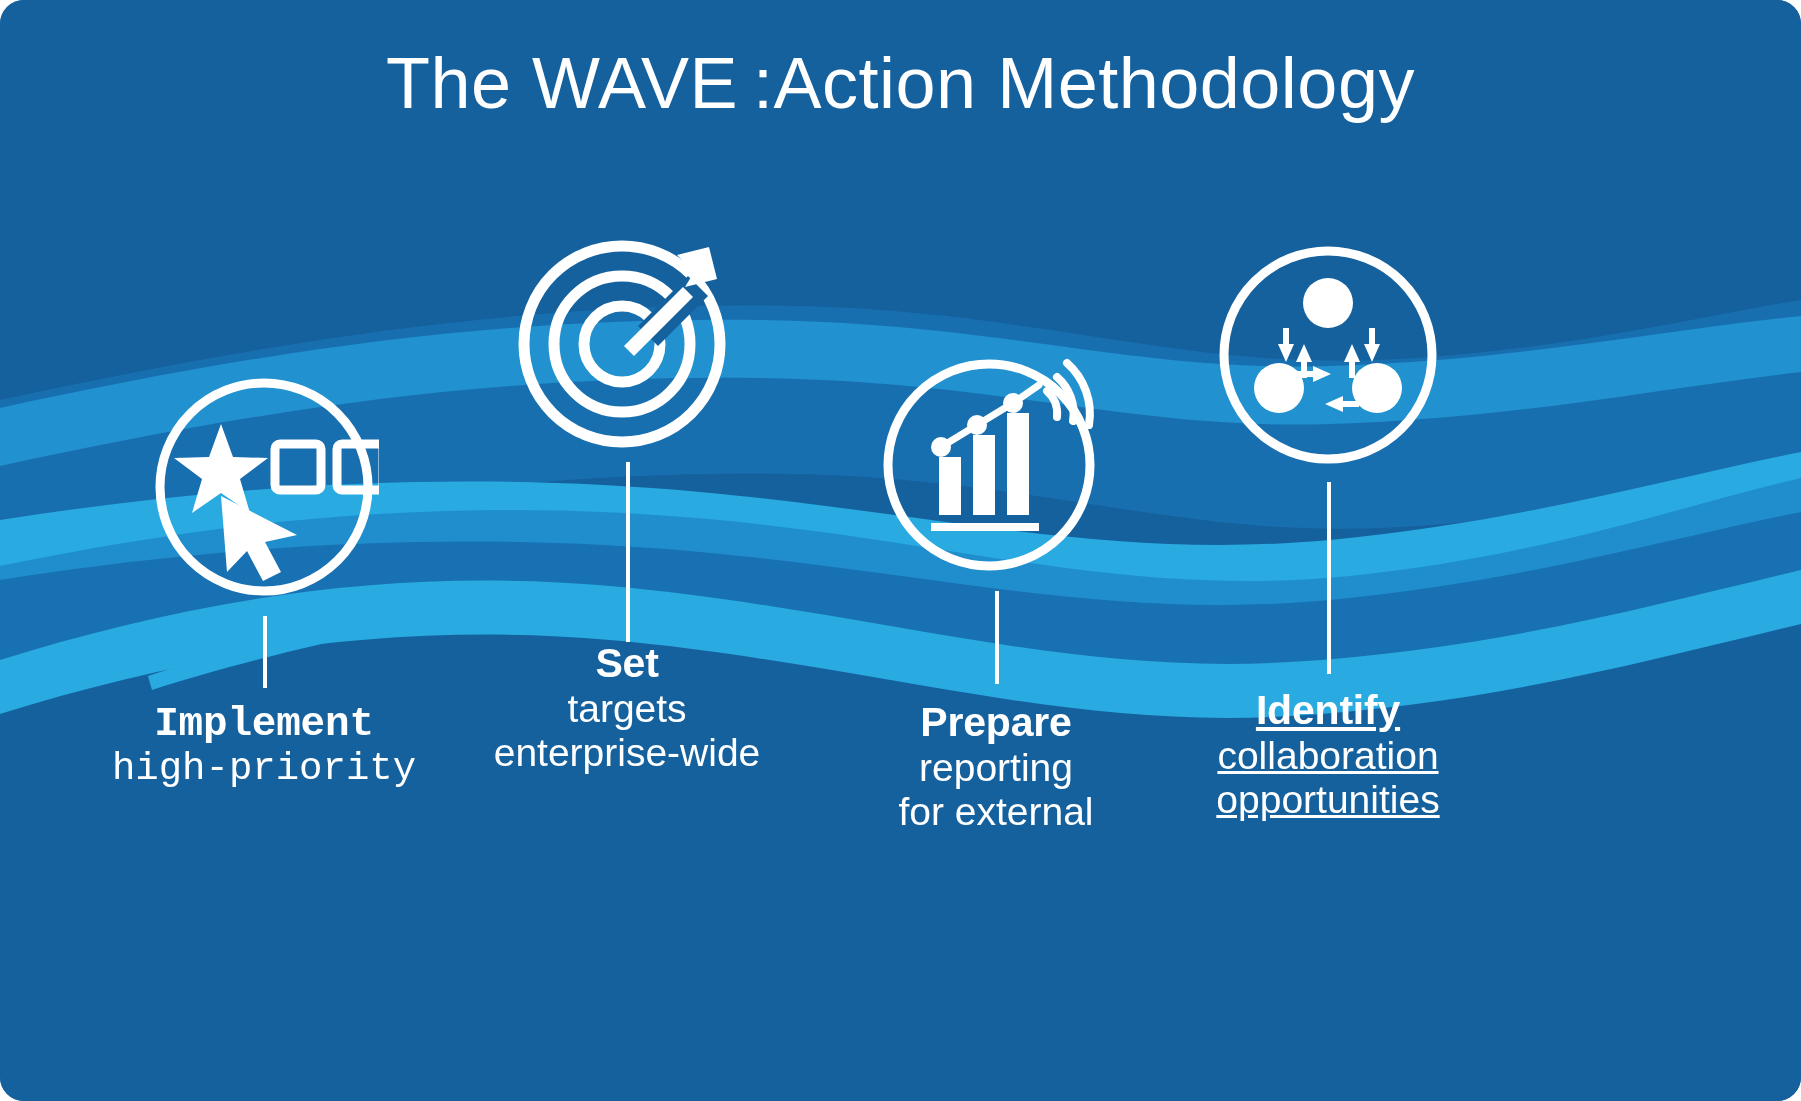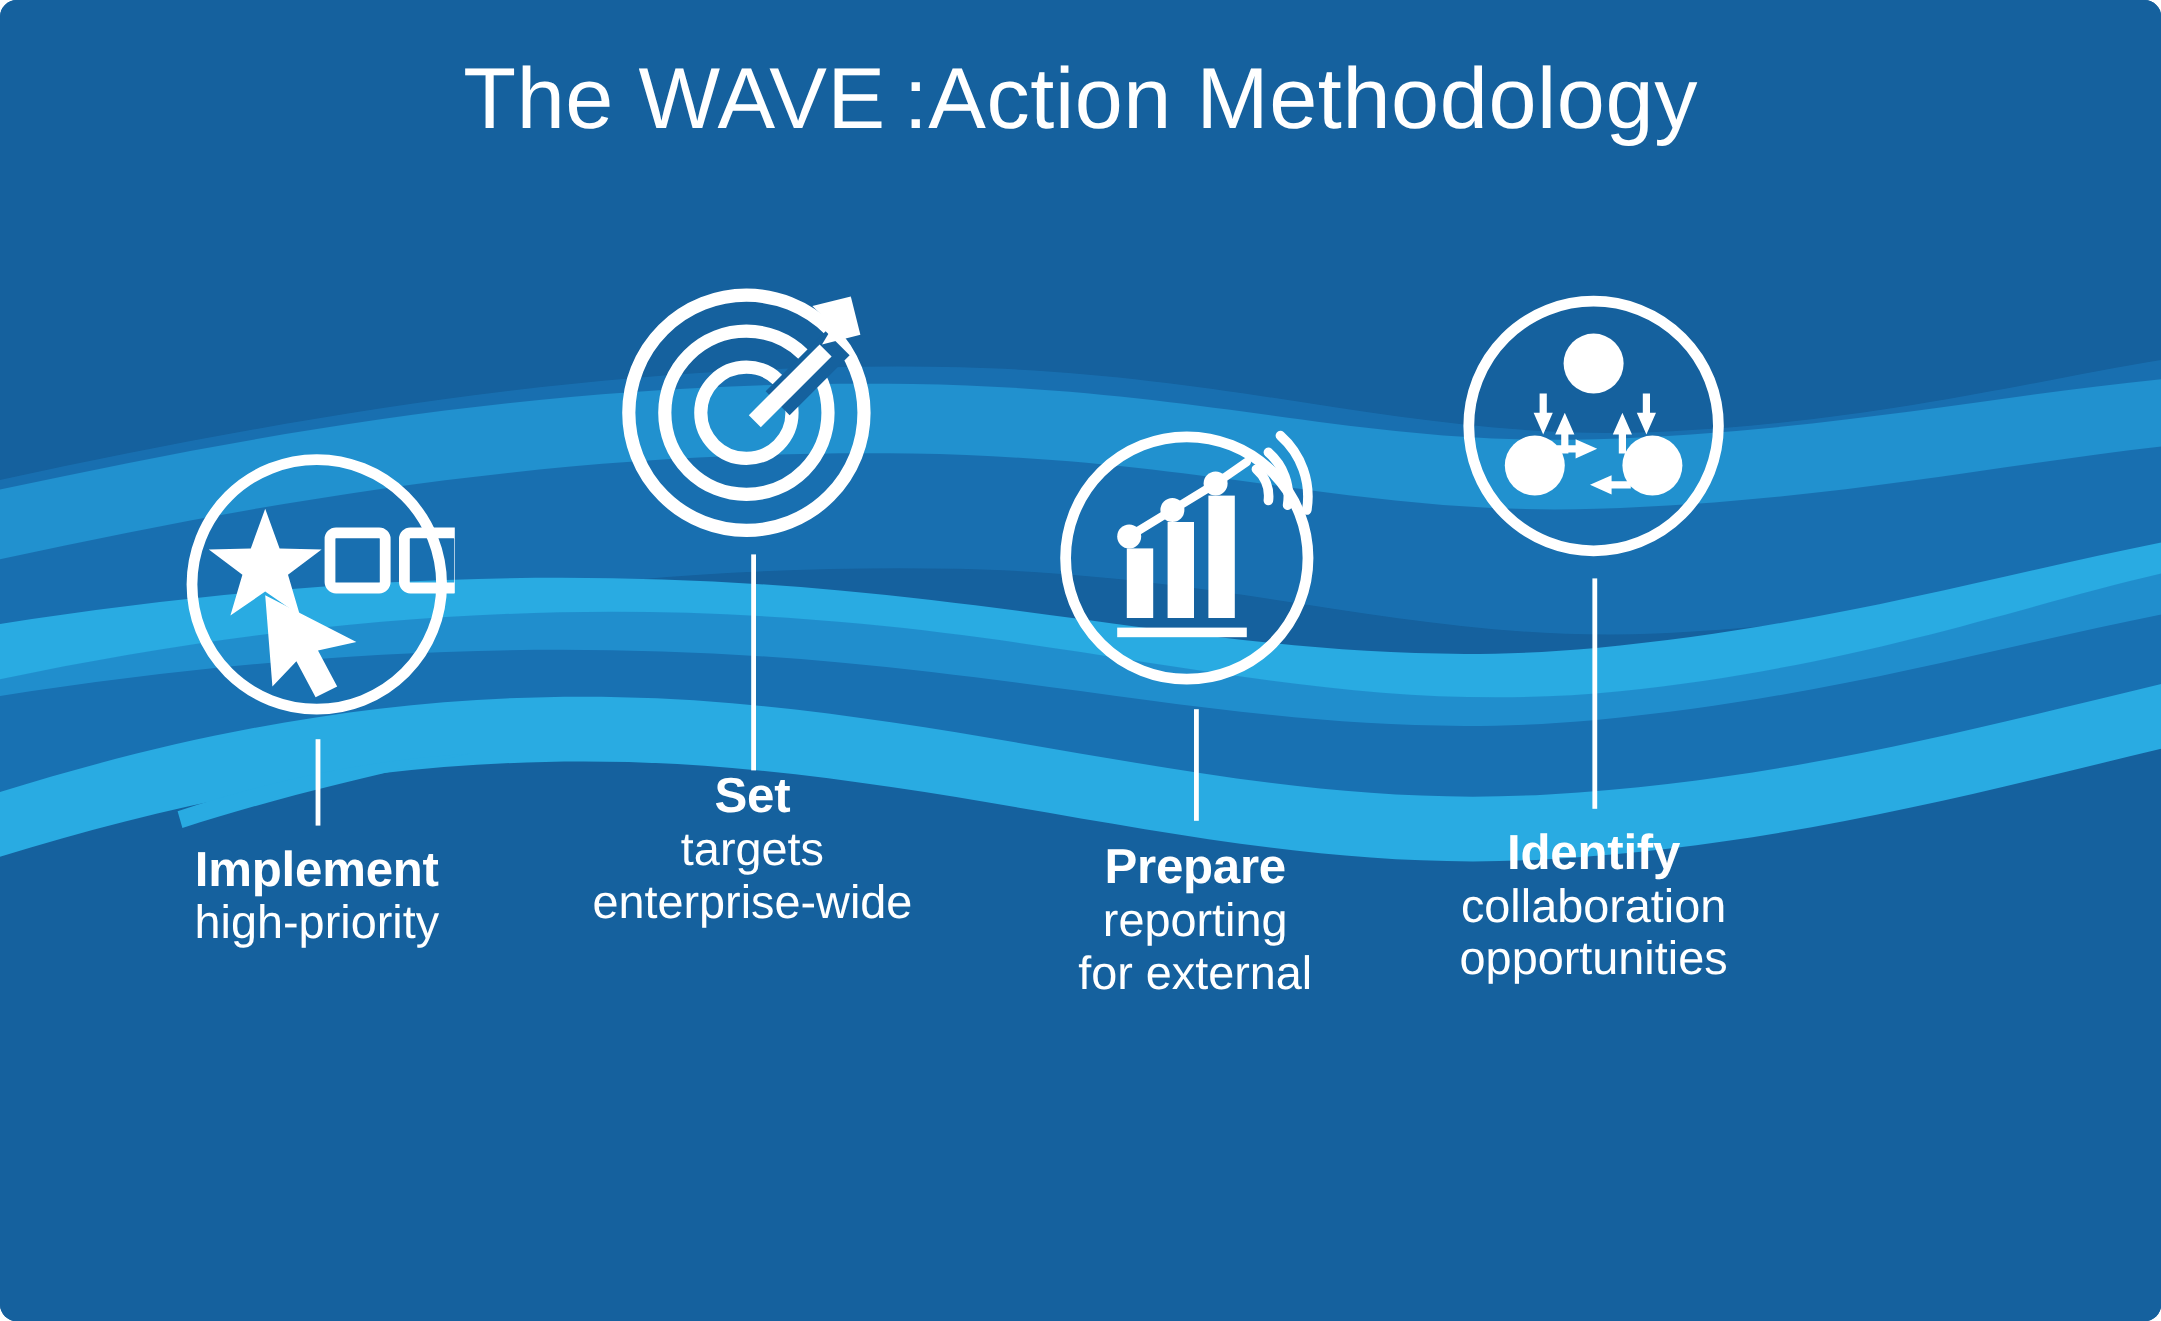--- a/index.html
+++ b/index.html
@@ -7,21 +7,21 @@
     padding: 0;
     background: #ffffff;
   }
   #canvas {
     position: relative;
     width: 1801px;
     height: 1101px;
     overflow: hidden;
     font-family: "Liberation Sans", sans-serif;
     background: #15619e;
-    border-radius: 14px;
+    border-radius: 24px;
   }
   #waves {
     position: absolute;
     inset: 0;
     width: 1801px;
     height: 1101px;
   }
   #title {
     position: absolute;
     top: 42px;
@@ -69,33 +69,33 @@
   }
   .caption .rest {
     display: block;
     font-weight: 400;
     font-size: 39px;
   }
 
   
   #node-implement   { left: 84px;   top: 372px; }
   #node-implement   .connector { top: 244px; height: 72px; }
-  #node-implement   .caption   { top: 330px; }
+  #node-implement   .caption   { top: 330px; font-family: Liberation Mono, monospace; }
 
   #node-set         { left: 447px;  top: 222px; }
   #node-set         .connector { top: 240px; height: 180px; }
   #node-set         .caption   { top: 419px; }
 
   #node-prepare     { left: 816px;  top: 347px; }
   #node-prepare     .connector { top: 244px; height: 93px; }
   #node-prepare     .caption   { top: 353px; text-align: center; }
 
   #node-identify    { left: 1148px; top: 240px; }
   #node-identify    .connector { top: 242px; height: 192px; }
-  #node-identify    .caption   { top: 448px; }
+  #node-identify    .caption   { top: 448px; text-decoration: underline; }
 </style>
 </head>
 <body>
 
 <div id="canvas">
 
   <svg id="waves" viewBox="0 0 1801 1101" preserveAspectRatio="none">
     <rect x="0" y="0" width="1801" height="1101" fill="#15619e"></rect>
 
     <path fill="#29abe2" d="M0,408 C240,356 480,316 760,320 C1010,324 1130,372 1330,366

